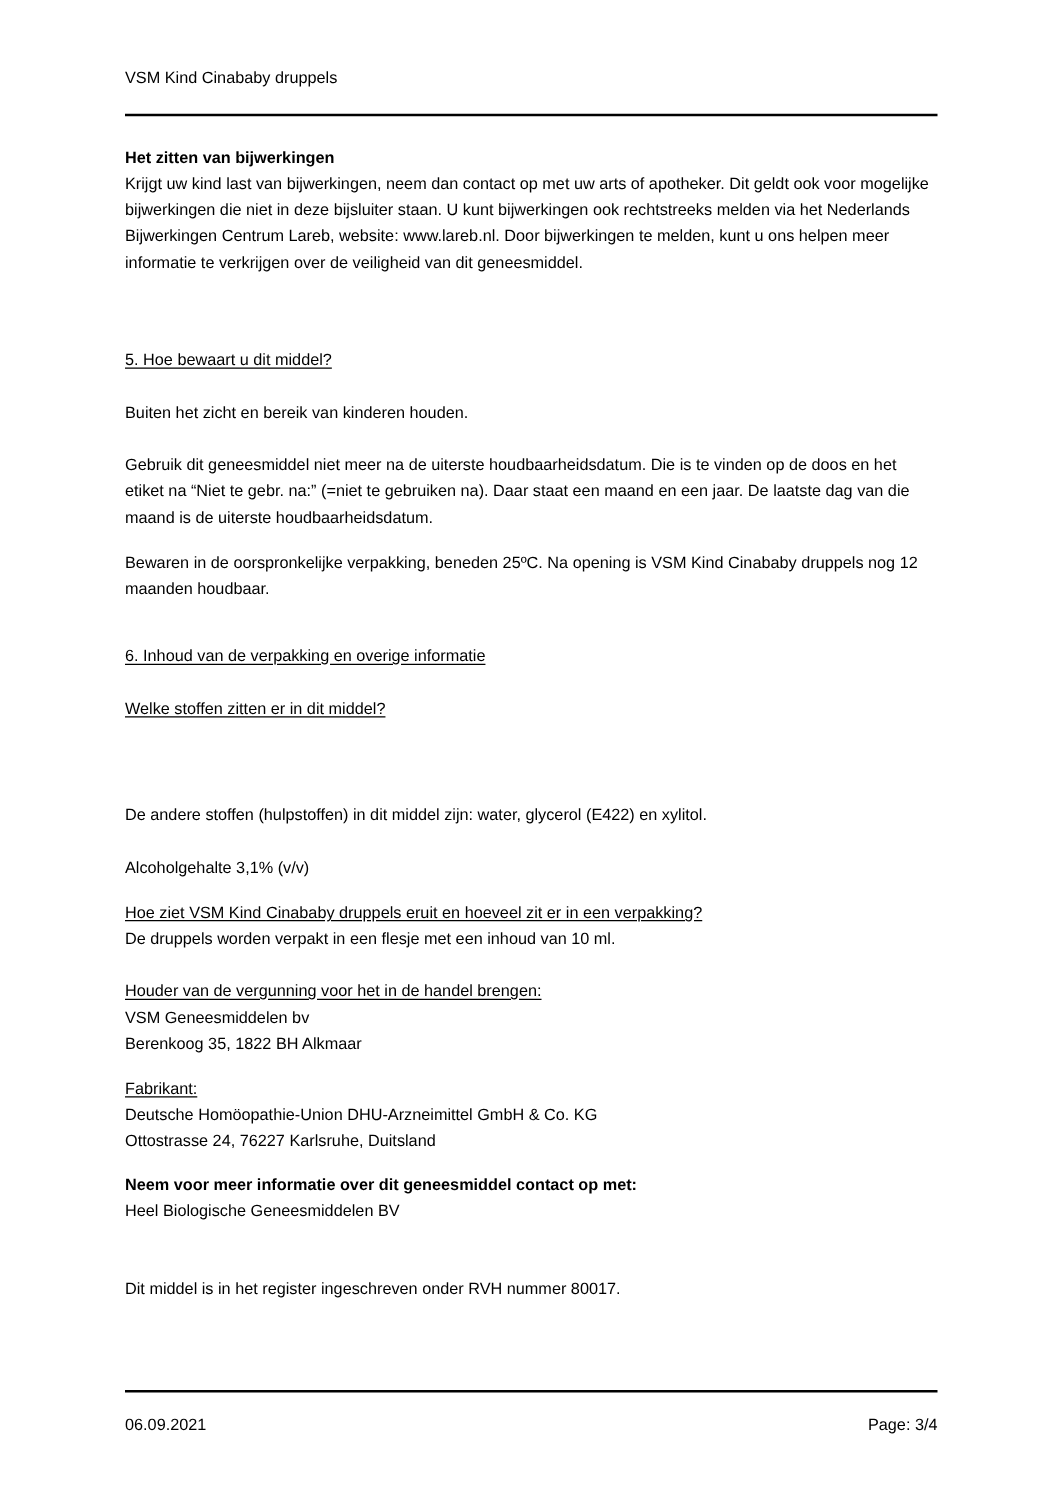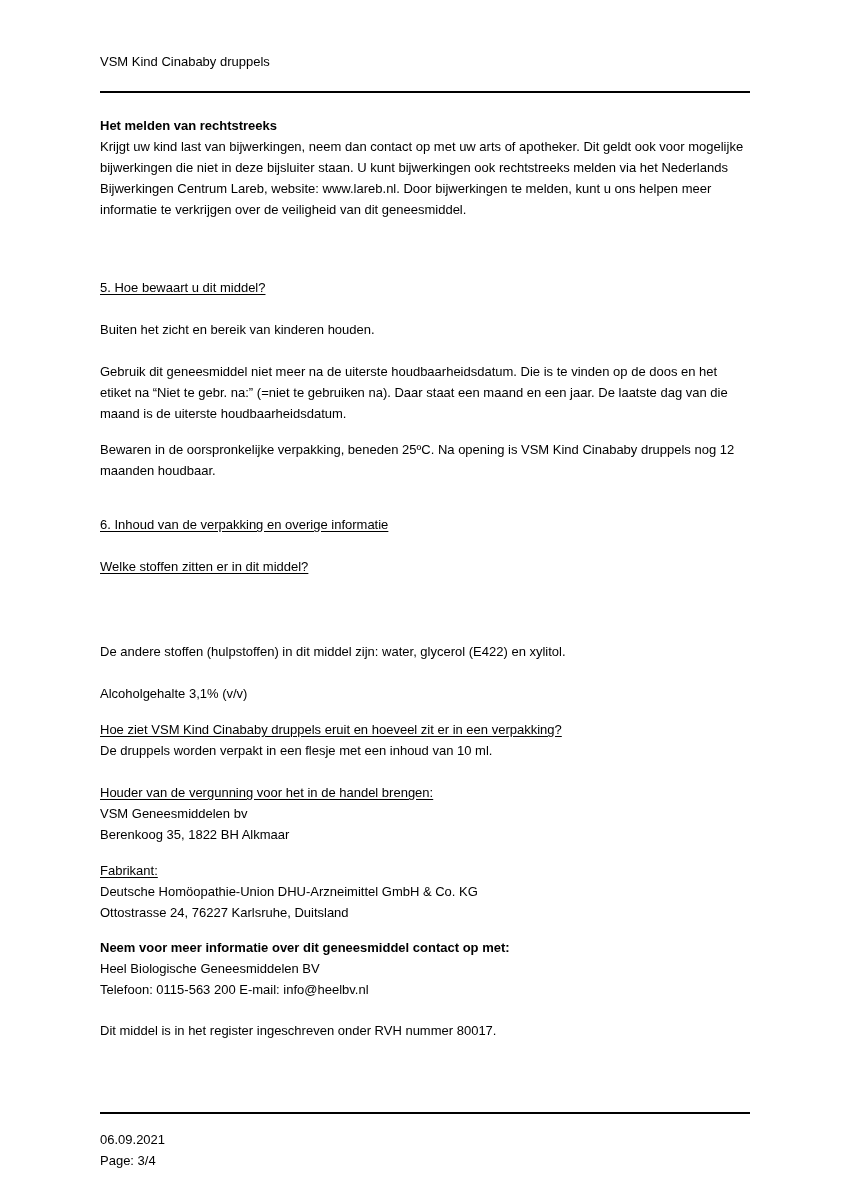--- a/index.html
+++ b/index.html
@@ -33,32 +33,31 @@
   .b { font-weight: bold; }
   .bu {
     font-weight: normal;
     text-decoration: underline;
     text-underline-offset: 2px;
   }
   .footer-row {
     display: flex;
     justify-content: space-between;
     align-items: flex-start;
-    flex-direction: column;
   }
 </style>
 </head>
 <body>
 
 <div class="page">
 
   <div class="block" style="top:51px">VSM Kind Cinababy druppels</div>
   <div class="rule" style="top:91px"></div>
 
-  <div class="block b" style="top:115px">Het melden van rechtstreeks</div>
+  <div class="block b" style="top:115px">Het zitten van bijwerkingen</div>
   <div class="block" style="top:136px">Krijgt uw kind last van bijwerkingen, neem dan contact op met uw arts of apotheker. Dit geldt ook voor mogelijke bijwerkingen die niet in deze bijsluiter staan. U kunt bijwerkingen ook rechtstreeks melden via het Nederlands Bijwerkingen Centrum Lareb, website: www.lareb.nl. Door bijwerkingen te melden, kunt u ons helpen meer informatie te verkrijgen over de veiligheid van dit geneesmiddel.</div>
 
   <div class="block bu" style="top:277px">5. Hoe bewaart u dit middel?</div>
   <div class="block" style="top:319px">Buiten het zicht en bereik van kinderen houden.</div>
   <div class="block" style="top:361px">Gebruik dit geneesmiddel niet meer na de uiterste houdbaarheidsdatum. Die is te vinden op de doos en het etiket na “Niet te gebr. na:” (=niet te gebruiken na). Daar staat een maand en een jaar. De laatste dag van die maand is de uiterste houdbaarheidsdatum.</div>
   <div class="block" style="top:439px">Bewaren in de oorspronkelijke verpakking, beneden 25ºC. Na opening is VSM Kind Cinababy druppels nog 12 maanden houdbaar.</div>
 
   <div class="block bu" style="top:514px">6. Inhoud van de verpakking en overige informatie</div>
 
   <div class="block bu" style="top:556px">Welke stoffen zitten er in dit middel?</div>
@@ -71,21 +70,20 @@
   <div class="block bu" style="top:782px">Houder van de vergunning voor het in de handel brengen:</div>
   <div class="block" style="top:803px">VSM Geneesmiddelen bv</div>
   <div class="block" style="top:824px">Berenkoog 35, 1822 BH Alkmaar</div>
 
   <div class="block bu" style="top:860px">Fabrikant:</div>
   <div class="block" style="top:881px">Deutsche Homöopathie-Union DHU-Arzneimittel GmbH &amp; Co. KG</div>
   <div class="block" style="top:902px">Ottostrasse 24, 76227 Karlsruhe, Duitsland</div>
 
   <div class="block b" style="top:937px">Neem voor meer informatie over dit geneesmiddel contact op met:</div>
   <div class="block" style="top:958px">Heel Biologische Geneesmiddelen BV</div>
-  <div class="block" style="top:979px">Telefoon: 0115-563 200 E-mail: info@heelbv.nl</div>
 
   <div class="block" style="top:1020px">Dit middel is in het register ingeschreven onder RVH nummer 80017.</div>
 
   <div class="rule" style="top:1112px"></div>
   <div class="block footer-row" style="top:1129px">
     <span>06.09.2021</span>
     <span>Page: 3/4</span>
   </div>
 
 </div>

